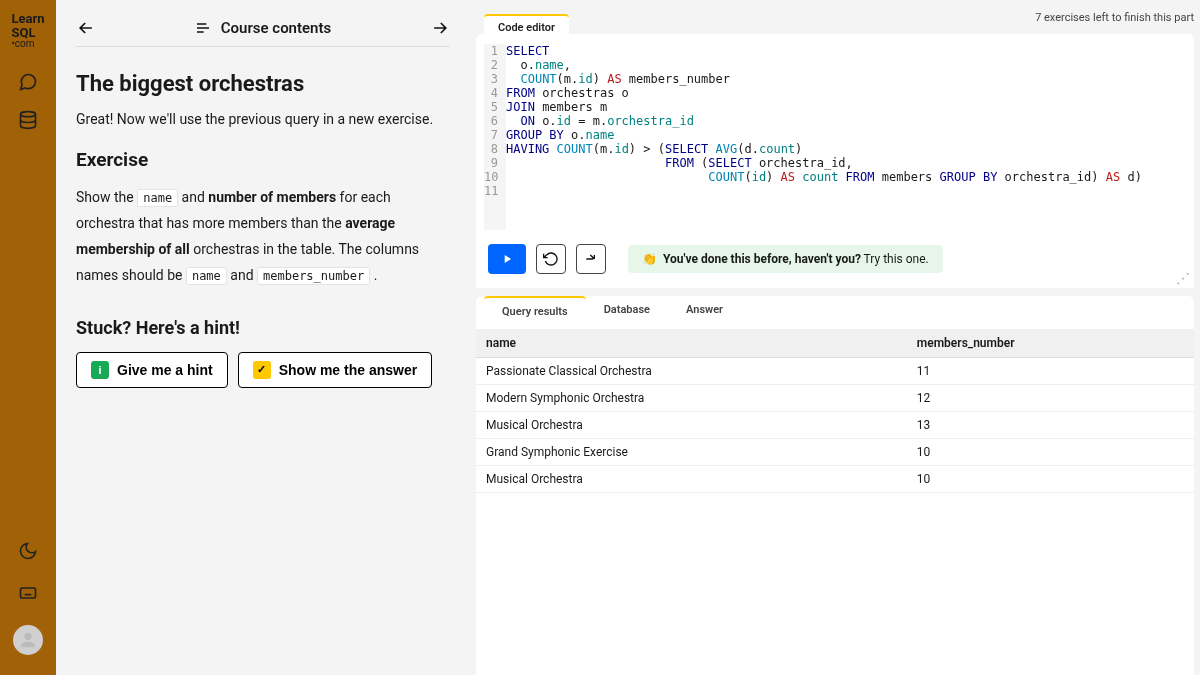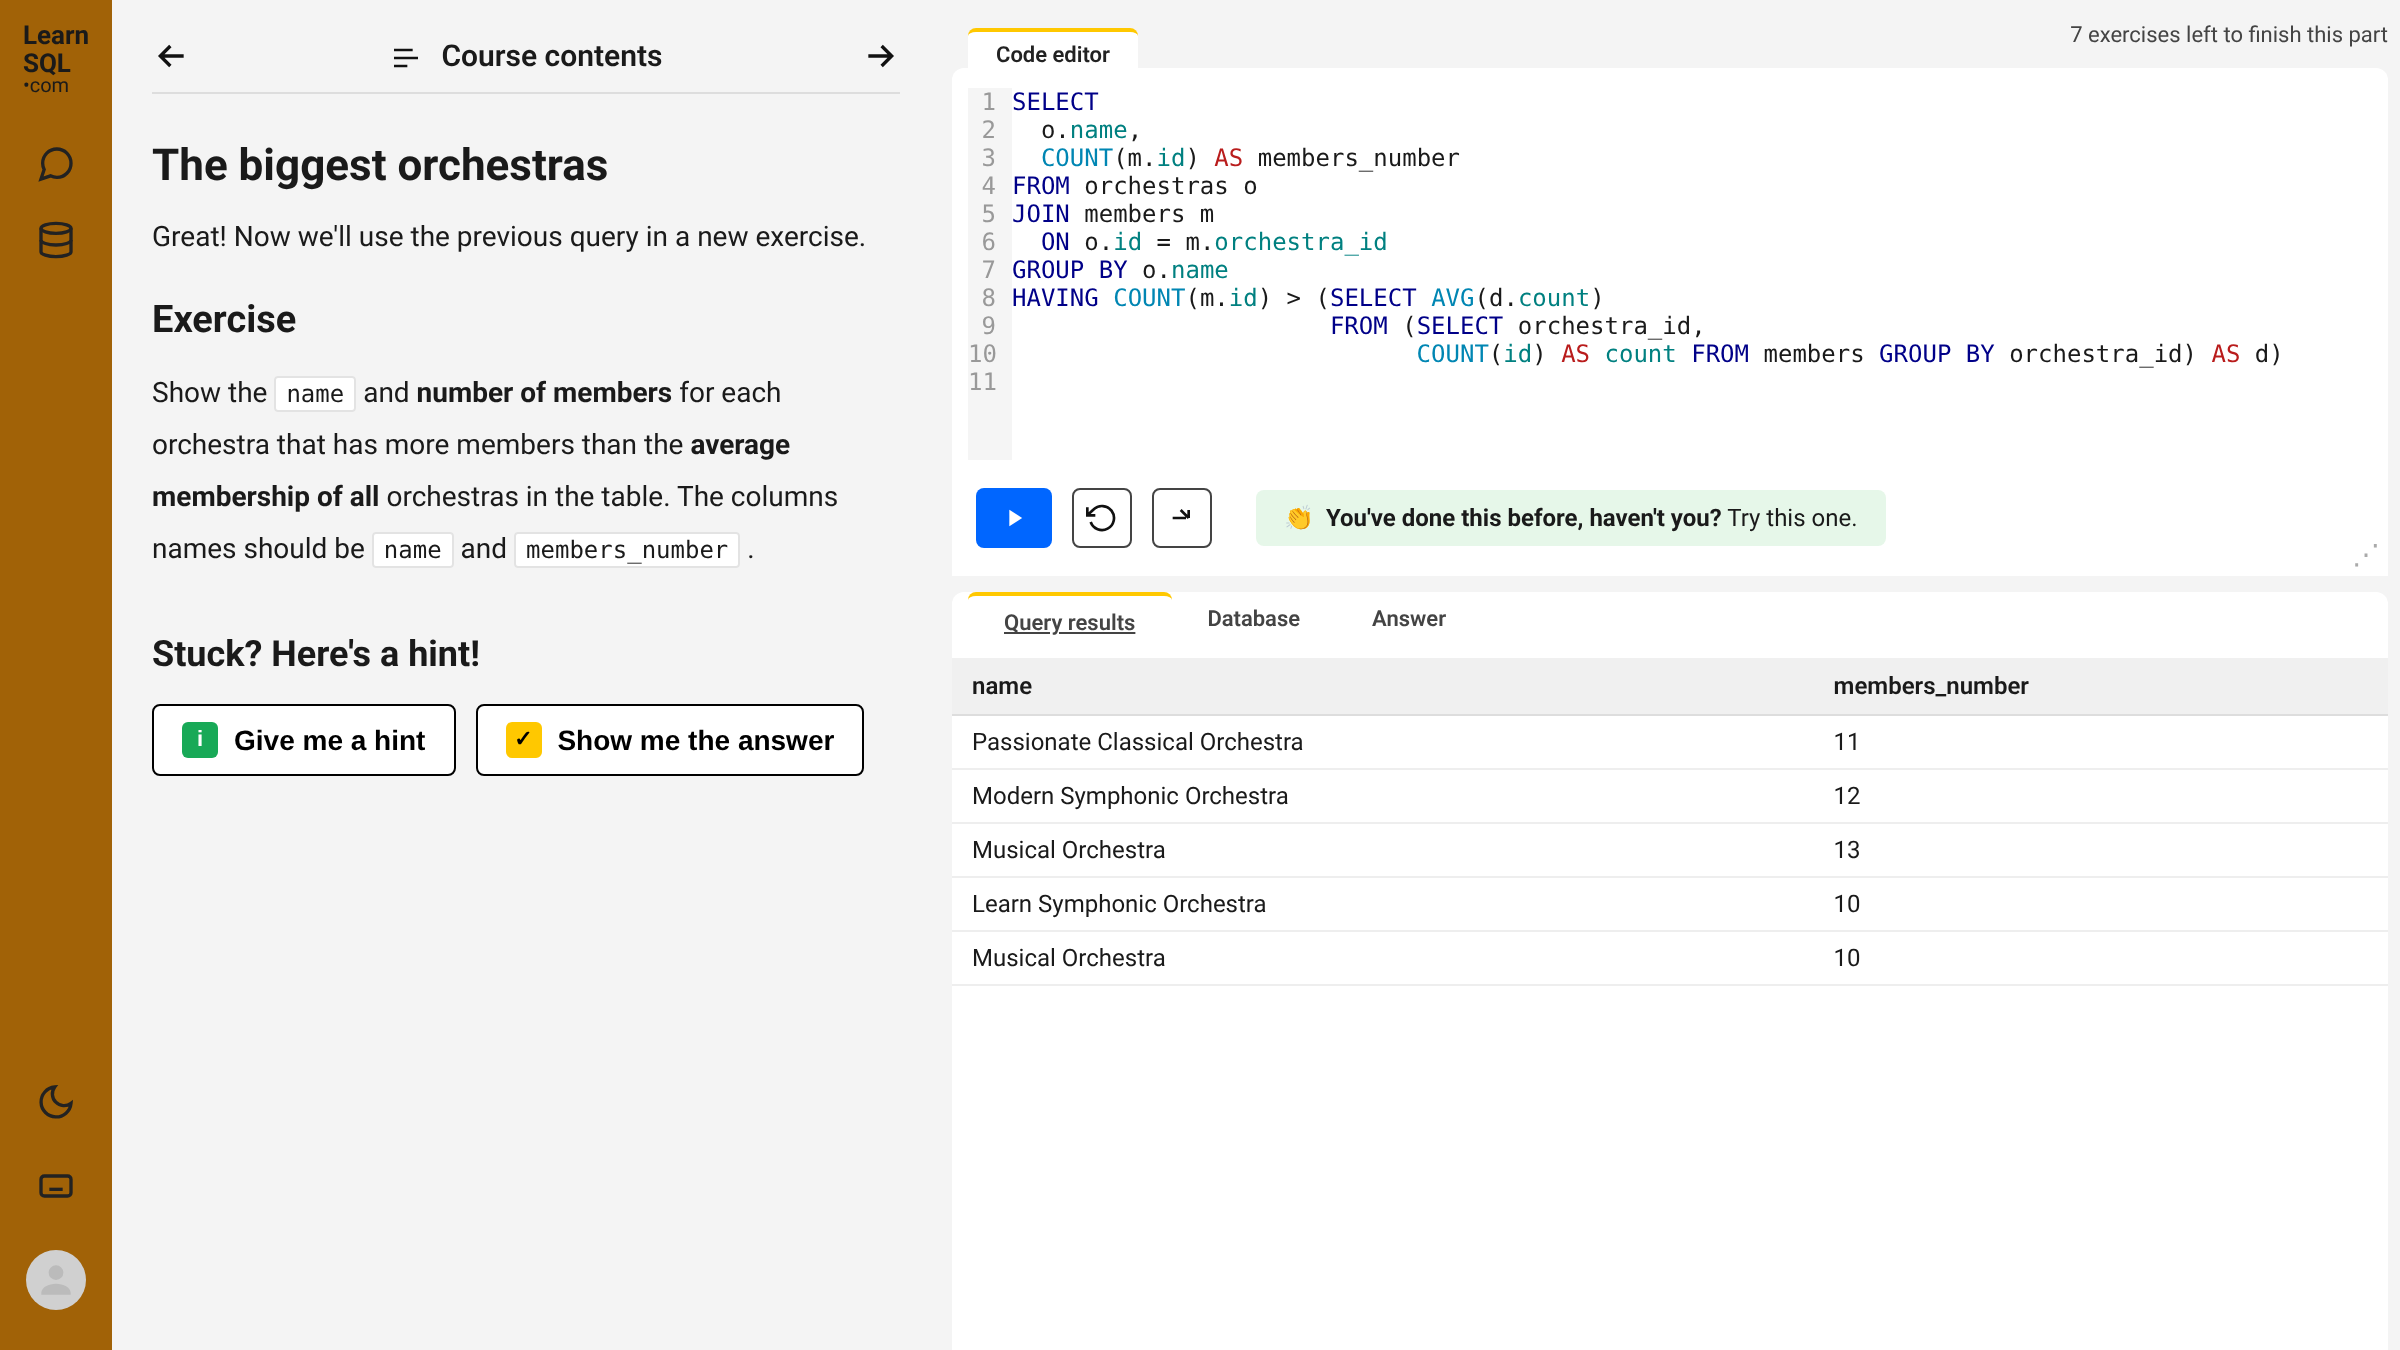--- a/index.html
+++ b/index.html
@@ -7,21 +7,21 @@
 .layout { display:flex; height:100%; }
 .lrail { width:56px; background:#a16207; display:flex; flex-direction:column; align-items:center; padding-top:8px; }
 .logo { font-weight:700; font-size:13px; line-height:1.05; padding:4px 2px; }
 .logo .sub { font-size:10px; font-weight:400; }
 .rail-ic { margin-top:18px; width:20px; height:20px; color:#222; cursor:pointer; }
 .rail-bot { margin-top:auto; display:flex; flex-direction:column; align-items:center; gap:22px; padding-bottom:20px; }
 .avatar { width:30px; height:30px; border-radius:50%; background:#d0d0d0; display:flex; align-items:center; justify-content:center; }
 .avatar svg { width:22px; height:22px; fill:#bbb; }
 .left { width:414px; background:#f4f4f4; padding:0 20px; overflow:auto; }
 .nav { display:flex; align-items:center; justify-content:space-between; padding:18px 0 8px; border-bottom:1px solid #ddd; }
-.nav-mid { display:flex; align-items:flex-end; gap:10px; font-weight:600; font-size:15px; }
+.nav-mid { display:flex; align-items:center; gap:10px; font-weight:600; font-size:15px; }
 .nav-ar { width:20px; height:20px; cursor:pointer; stroke:#111; }
 .h1 { font-size:22px; font-weight:700; margin:24px 0 12px; }
 .para { font-size:14px; line-height:1.6; margin-bottom:18px; }
 .h2 { font-size:19px; font-weight:700; margin:10px 0 14px; }
 .ex { font-size:14px; line-height:1.85; }
 .ex code { font-family:ui-monospace,Menlo,Consolas,monospace; font-size:12px; background:#fff; border:1px solid #e3e3e3; padding:1px 5px; border-radius:2px; }
 .ex b { font-weight:700; }
 .h3 { font-size:18px; font-weight:700; margin:28px 0 14px; }
 .btns { display:flex; gap:10px; }
 .hbtn { display:flex; align-items:center; gap:8px; padding:8px 14px; background:#fff; border:1.5px solid #000; border-radius:4px; font-weight:600; font-size:14px; cursor:pointer; }
@@ -40,21 +40,21 @@
 .ctrl { display:flex; align-items:center; gap:10px; padding:10px 12px 14px; position:relative; }
 .run { width:38px; height:30px; border-radius:4px; background:#0066ff; display:flex; align-items:center; justify-content:center; cursor:pointer; }
 .run svg { fill:#fff; width:14px; height:14px; }
 .cbtn { width:30px; height:30px; border:1px solid #444; border-radius:4px; background:#fff; display:flex; align-items:center; justify-content:center; cursor:pointer; }
 .hint-b { margin-left:12px; background:#e6f7e9; border-radius:4px; padding:7px 14px; font-size:12px; display:flex; align-items:center; gap:6px; }
 .hint-b b { font-weight:700; }
 .grip { position:absolute; right:4px; bottom:2px; color:#aaa; font-size:14px; }
 .res { background:#fff; margin:8px 6px 0; border-radius:6px 6px 0 0; flex:1; overflow:auto; position:relative; }
 .rtabs { display:flex; gap:0; padding-left:8px; }
 .rtab { padding:7px 18px; font-size:11px; font-weight:600; color:#444; border-radius:4px 4px 0 0; cursor:pointer; }
-.rtab.act { background:#fff; border-top:2px solid #ffc800;text-decoration:underline; }
+.rtab.act { background:#fff; border-top:2px solid #ffc800; }
 table { width:100%; border-collapse:collapse; font-size:12px; margin-top:4px; }
 th { background:#f0f0f0; text-align:left; font-weight:600; padding:7px 10px; border-bottom:1px solid #ddd; }
 td { padding:6px 10px; border-bottom:1px solid #eee; }
 th:first-child,td:first-child { width:60%; }
 </style>
 </head>
 <body>
 
 <div class="layout">
   <div class="lrail">
@@ -185,21 +185,21 @@
             </tr>
             <tr>
               <td>Modern Symphonic Orchestra</td>
               <td>12</td>
             </tr>
             <tr>
               <td>Musical Orchestra</td>
               <td>13</td>
             </tr>
             <tr>
-              <td>Learn Symphonic Orchestra</td>
+              <td>Grand Symphonic Exercise</td>
               <td>10</td>
             </tr>
             <tr>
               <td>Musical Orchestra</td>
               <td>10</td>
             </tr>
           </tbody>
       </table>
     </div>
   </div>

